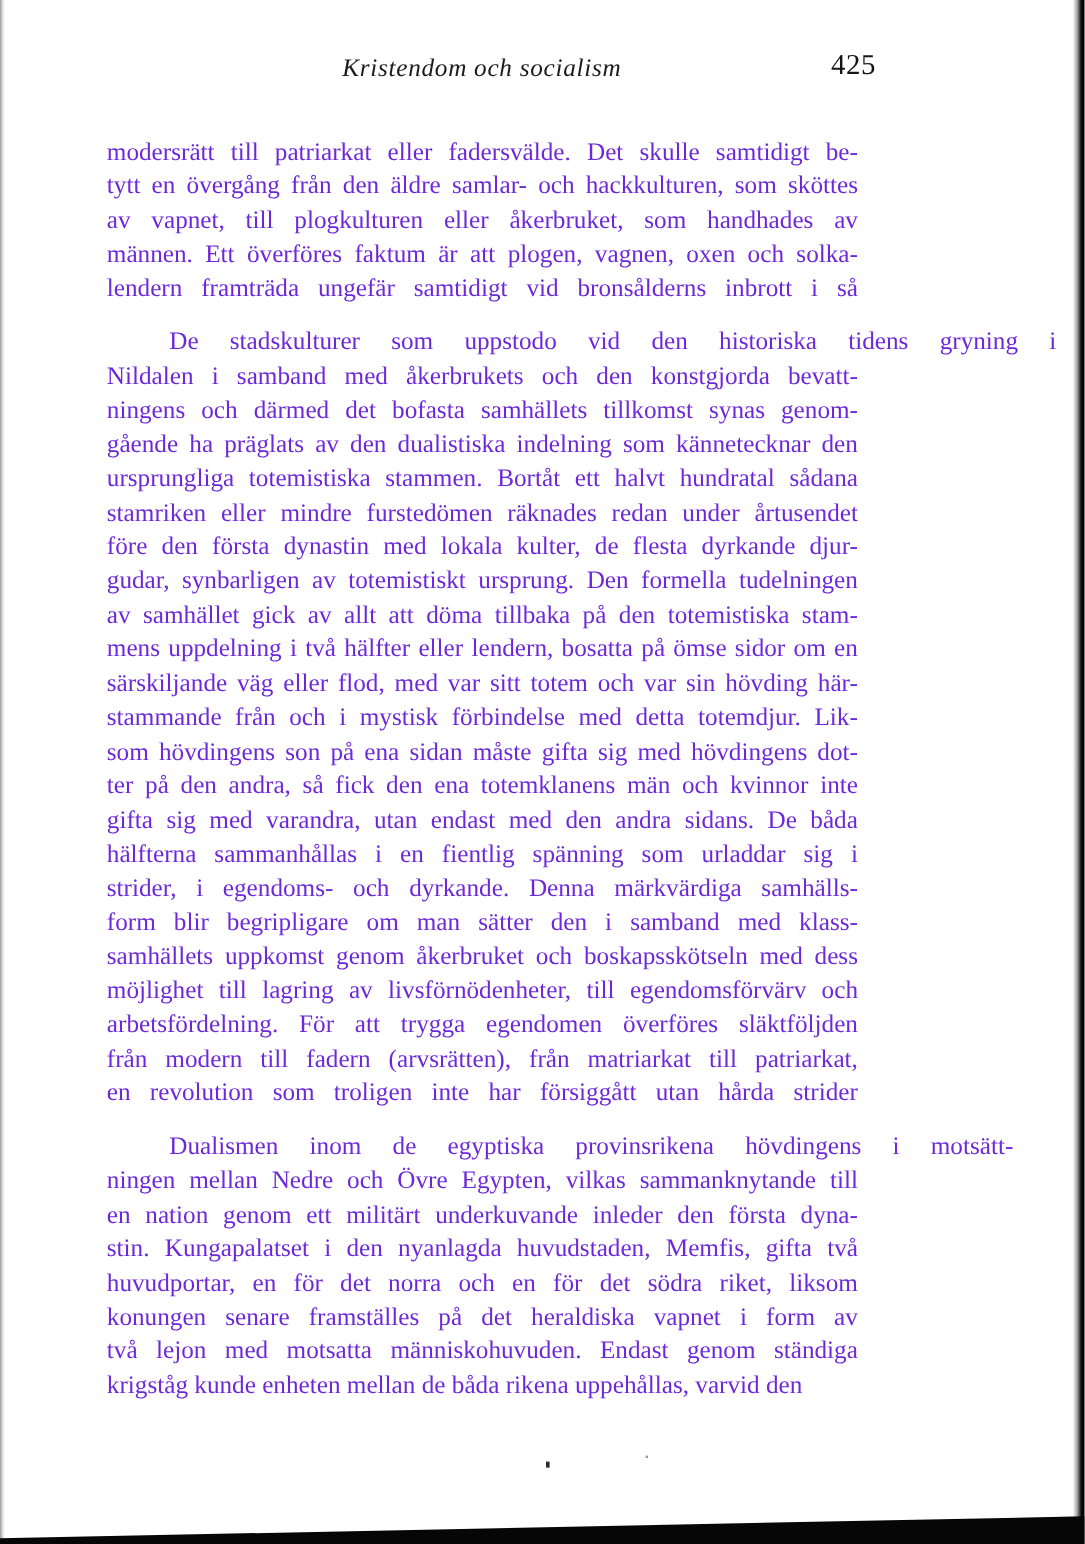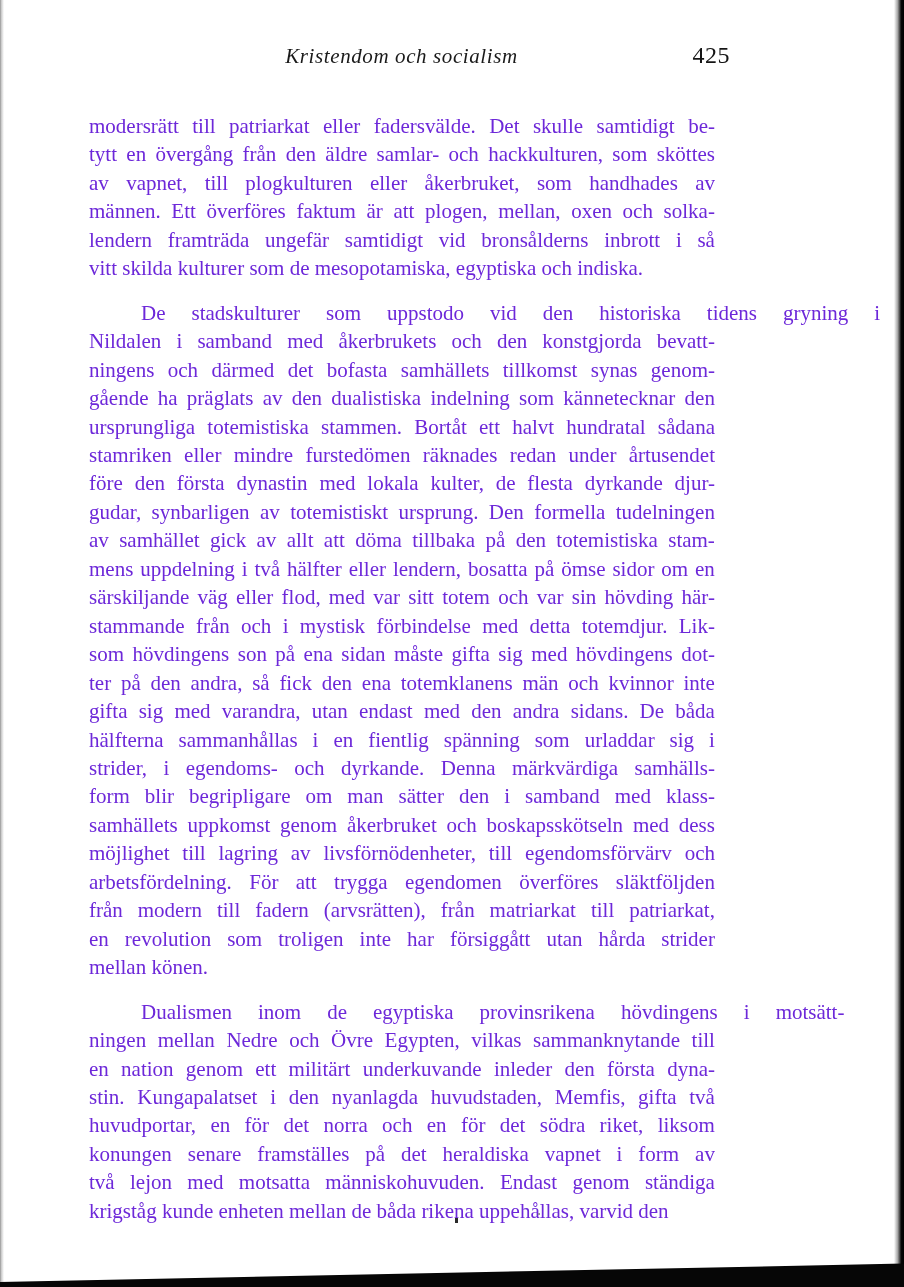--- a/index.html
+++ b/index.html
@@ -136,23 +136,22 @@
   <div class="running-head">
     <div class="running-head-title">Kristendom och socialism</div>
     <div class="running-head-folio">425</div>
   </div>
 
   <div class="textblock" id="textblock">
       <p class="para">
         <span class="line j"><span class="w">modersrätt</span><span class="w">till</span><span class="w">patriarkat</span><span class="w">eller</span><span class="w">fadersvälde.</span><span class="w">Det</span><span class="w">skulle</span><span class="w">samtidigt</span><span class="w">be-</span></span>
         <span class="line j"><span class="w">tytt</span><span class="w">en</span><span class="w">övergång</span><span class="w">från</span><span class="w">den</span><span class="w">äldre</span><span class="w">samlar-</span><span class="w">och</span><span class="w">hackkulturen,</span><span class="w">som</span><span class="w">sköttes</span></span>
         <span class="line j"><span class="w">av</span><span class="w">vapnet,</span><span class="w">till</span><span class="w">plogkulturen</span><span class="w">eller</span><span class="w">åkerbruket,</span><span class="w">som</span><span class="w">handhades</span><span class="w">av</span></span>
-        <span class="line j"><span class="w">männen.</span><span class="w">Ett</span><span class="w">överföres</span><span class="w">faktum</span><span class="w">är</span><span class="w">att</span><span class="w">plogen,</span><span class="w">mellan,</span><span class="w">oxen</span><span class="w">och</span><span class="w">solka-</span></span>
+        <span class="line j"><span class="w">männen.</span><span class="w">Ett</span><span class="w">överföres</span><span class="w">faktum</span><span class="w">är</span><span class="w">att</span><span class="w">plogen,</span><span class="w">vagnen,</span><span class="w">oxen</span><span class="w">och</span><span class="w">solka-</span></span>
         <span class="line j"><span class="w">lendern</span><span class="w">framträda</span><span class="w">ungefär</span><span class="w">samtidigt</span><span class="w">vid</span><span class="w">bronsålderns</span><span class="w">inbrott</span><span class="w">i</span><span class="w">så</span></span>
-        <span class="line">vitt skilda kulturer som de mesopotamiska, egyptiska och indiska.</span>
       </p>
       <p class="para">
         <span class="line j indent"><span class="w">De</span><span class="w">stadskulturer</span><span class="w">som</span><span class="w">uppstodo</span><span class="w">vid</span><span class="w">den</span><span class="w">historiska</span><span class="w">tidens</span><span class="w">gryning</span><span class="w">i</span></span>
         <span class="line j"><span class="w">Nildalen</span><span class="w">i</span><span class="w">samband</span><span class="w">med</span><span class="w">åkerbrukets</span><span class="w">och</span><span class="w">den</span><span class="w">konstgjorda</span><span class="w">bevatt-</span></span>
         <span class="line j"><span class="w">ningens</span><span class="w">och</span><span class="w">därmed</span><span class="w">det</span><span class="w">bofasta</span><span class="w">samhällets</span><span class="w">tillkomst</span><span class="w">synas</span><span class="w">genom-</span></span>
         <span class="line j"><span class="w">gående</span><span class="w">ha</span><span class="w">präglats</span><span class="w">av</span><span class="w">den</span><span class="w">dualistiska</span><span class="w">indelning</span><span class="w">som</span><span class="w">kännetecknar</span><span class="w">den</span></span>
         <span class="line j"><span class="w">ursprungliga</span><span class="w">totemistiska</span><span class="w">stammen.</span><span class="w">Bortåt</span><span class="w">ett</span><span class="w">halvt</span><span class="w">hundratal</span><span class="w">sådana</span></span>
         <span class="line j"><span class="w">stamriken</span><span class="w">eller</span><span class="w">mindre</span><span class="w">furstedömen</span><span class="w">räknades</span><span class="w">redan</span><span class="w">under</span><span class="w">årtusendet</span></span>
         <span class="line j"><span class="w">före</span><span class="w">den</span><span class="w">första</span><span class="w">dynastin</span><span class="w">med</span><span class="w">lokala</span><span class="w">kulter,</span><span class="w">de</span><span class="w">flesta</span><span class="w">dyrkande</span><span class="w">djur-</span></span>
         <span class="line j"><span class="w">gudar,</span><span class="w">synbarligen</span><span class="w">av</span><span class="w">totemistiskt</span><span class="w">ursprung.</span><span class="w">Den</span><span class="w">formella</span><span class="w">tudelningen</span></span>
@@ -164,21 +163,20 @@
         <span class="line j"><span class="w">ter</span><span class="w">på</span><span class="w">den</span><span class="w">andra,</span><span class="w">så</span><span class="w">fick</span><span class="w">den</span><span class="w">ena</span><span class="w">totemklanens</span><span class="w">män</span><span class="w">och</span><span class="w">kvinnor</span><span class="w">inte</span></span>
         <span class="line j"><span class="w">gifta</span><span class="w">sig</span><span class="w">med</span><span class="w">varandra,</span><span class="w">utan</span><span class="w">endast</span><span class="w">med</span><span class="w">den</span><span class="w">andra</span><span class="w">sidans.</span><span class="w">De</span><span class="w">båda</span></span>
         <span class="line j"><span class="w">hälfterna</span><span class="w">sammanhållas</span><span class="w">i</span><span class="w">en</span><span class="w">fientlig</span><span class="w">spänning</span><span class="w">som</span><span class="w">urladdar</span><span class="w">sig</span><span class="w">i</span></span>
         <span class="line j"><span class="w">strider,</span><span class="w">i</span><span class="w">egendoms-</span><span class="w">och</span><span class="w">dyrkande.</span><span class="w">Denna</span><span class="w">märkvärdiga</span><span class="w">samhälls-</span></span>
         <span class="line j"><span class="w">form</span><span class="w">blir</span><span class="w">begripligare</span><span class="w">om</span><span class="w">man</span><span class="w">sätter</span><span class="w">den</span><span class="w">i</span><span class="w">samband</span><span class="w">med</span><span class="w">klass-</span></span>
         <span class="line j"><span class="w">samhällets</span><span class="w">uppkomst</span><span class="w">genom</span><span class="w">åkerbruket</span><span class="w">och</span><span class="w">boskapsskötseln</span><span class="w">med</span><span class="w">dess</span></span>
         <span class="line j"><span class="w">möjlighet</span><span class="w">till</span><span class="w">lagring</span><span class="w">av</span><span class="w">livsförnödenheter,</span><span class="w">till</span><span class="w">egendomsförvärv</span><span class="w">och</span></span>
         <span class="line j"><span class="w">arbetsfördelning.</span><span class="w">För</span><span class="w">att</span><span class="w">trygga</span><span class="w">egendomen</span><span class="w">överföres</span><span class="w">släktföljden</span></span>
         <span class="line j"><span class="w">från</span><span class="w">modern</span><span class="w">till</span><span class="w">fadern</span><span class="w">(arvsrätten),</span><span class="w">från</span><span class="w">matriarkat</span><span class="w">till</span><span class="w">patriarkat,</span></span>
         <span class="line j"><span class="w">en</span><span class="w">revolution</span><span class="w">som</span><span class="w">troligen</span><span class="w">inte</span><span class="w">har</span><span class="w">försiggått</span><span class="w">utan</span><span class="w">hårda</span><span class="w">strider</span></span>
-        <span class="line">mellan könen.</span>
       </p>
       <p class="para">
         <span class="line j indent"><span class="w">Dualismen</span><span class="w">inom</span><span class="w">de</span><span class="w">egyptiska</span><span class="w">provinsrikena</span><span class="w">hövdingens</span><span class="w">i</span><span class="w">motsätt-</span></span>
         <span class="line j"><span class="w">ningen</span><span class="w">mellan</span><span class="w">Nedre</span><span class="w">och</span><span class="w">Övre</span><span class="w">Egypten,</span><span class="w">vilkas</span><span class="w">sammanknytande</span><span class="w">till</span></span>
         <span class="line j"><span class="w">en</span><span class="w">nation</span><span class="w">genom</span><span class="w">ett</span><span class="w">militärt</span><span class="w">underkuvande</span><span class="w">inleder</span><span class="w">den</span><span class="w">första</span><span class="w">dyna-</span></span>
         <span class="line j"><span class="w">stin.</span><span class="w">Kungapalatset</span><span class="w">i</span><span class="w">den</span><span class="w">nyanlagda</span><span class="w">huvudstaden,</span><span class="w">Memfis,</span><span class="w">gifta</span><span class="w">två</span></span>
         <span class="line j"><span class="w">huvudportar,</span><span class="w">en</span><span class="w">för</span><span class="w">det</span><span class="w">norra</span><span class="w">och</span><span class="w">en</span><span class="w">för</span><span class="w">det</span><span class="w">södra</span><span class="w">riket,</span><span class="w">liksom</span></span>
         <span class="line j"><span class="w">konungen</span><span class="w">senare</span><span class="w">framställes</span><span class="w">på</span><span class="w">det</span><span class="w">heraldiska</span><span class="w">vapnet</span><span class="w">i</span><span class="w">form</span><span class="w">av</span></span>
         <span class="line j"><span class="w">två</span><span class="w">lejon</span><span class="w">med</span><span class="w">motsatta</span><span class="w">människohuvuden.</span><span class="w">Endast</span><span class="w">genom</span><span class="w">ständiga</span></span>
         <span class="line">krigståg kunde enheten mellan de båda rikena uppehållas, varvid den</span>

